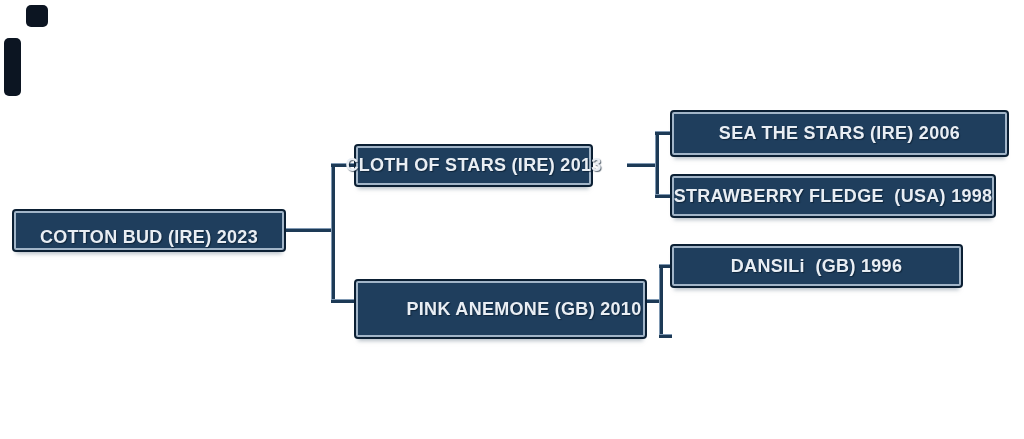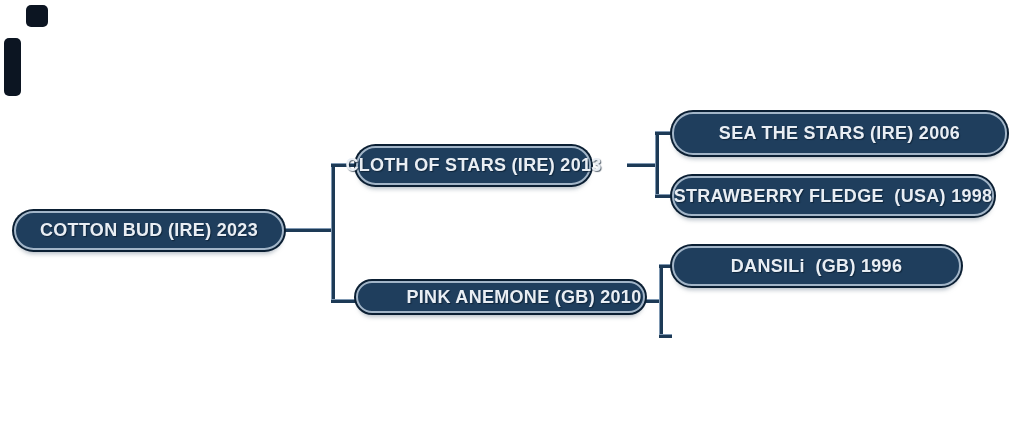--- a/index.html
+++ b/index.html
@@ -16,21 +16,21 @@
     background: #0c1522;
     border-radius: 5px;
   }
   .deco-square { left: 26px; top: 5px; width: 22px; height: 22px; }
   .deco-bar    { left: 4px;  top: 38px; width: 17px; height: 58px; }
   .node {
     position: absolute;
     box-sizing: border-box;
     background: #1f3e5d;
     border: 2px solid #a2b5c8;
-    border-radius: 21px;
+    border-radius: 2px;
     box-shadow: 0 0 0 2px #0b1f33, 0 6px 4px -2px rgba(125,140,155,0.55);
     display: flex;
     align-items: center;
     justify-content: center;
   }
   .node-label {
     color: #e9eef4;
     font-size: 18px;
     font-weight: bold;
     letter-spacing: 0.3px;
@@ -41,23 +41,23 @@
     position: absolute;
     height: 4px;
     background: linear-gradient(180deg, #8099b3 0%, #8099b3 35%, #1d3a56 35%, #1d3a56 100%);
   }
   .vline {
     position: absolute;
     width: 4px;
     background: linear-gradient(90deg, #8099b3 0%, #8099b3 35%, #1d3a56 35%, #1d3a56 100%);
   }
   
-  .n-root   { left: 14px;  top: 211px; width: 270px; height: 39px; }
+  .n-root   { left: 14px;  top: 211px; width: 270px; height: 39px; align-items: flex-end; }
   .n-sire   { left: 356px; top: 146px; width: 235px; height: 39px; }
-  .n-dam    { left: 356px; top: 281px; width: 289px; height: 32px; padding-left: 47px; }
+  .n-dam    { left: 356px; top: 281px; width: 289px; height: 56px; padding-left: 47px; }
   .n-ss     { left: 672px; top: 112px; width: 335px; height: 43px; }
   .n-sd     { left: 672px; top: 176px; width: 322px; height: 40px; }
   .n-ds     { left: 672px; top: 246px; width: 289px; height: 40px; }
   .n-dd     { left: 672px; top: 316px; width: 284px; height: 41px; }
   
   .c1-root   { left: 283px; top: 228px; width: 52px; }
   .c1-v      { left: 331px; top: 163px; height: 140px; }
   .c1-top    { left: 331px; top: 163px; width: 25px; }
   .c1-bottom { left: 331px; top: 299px; width: 25px; }
   .c2-root   { left: 627px; top: 163px; width: 32px; }

